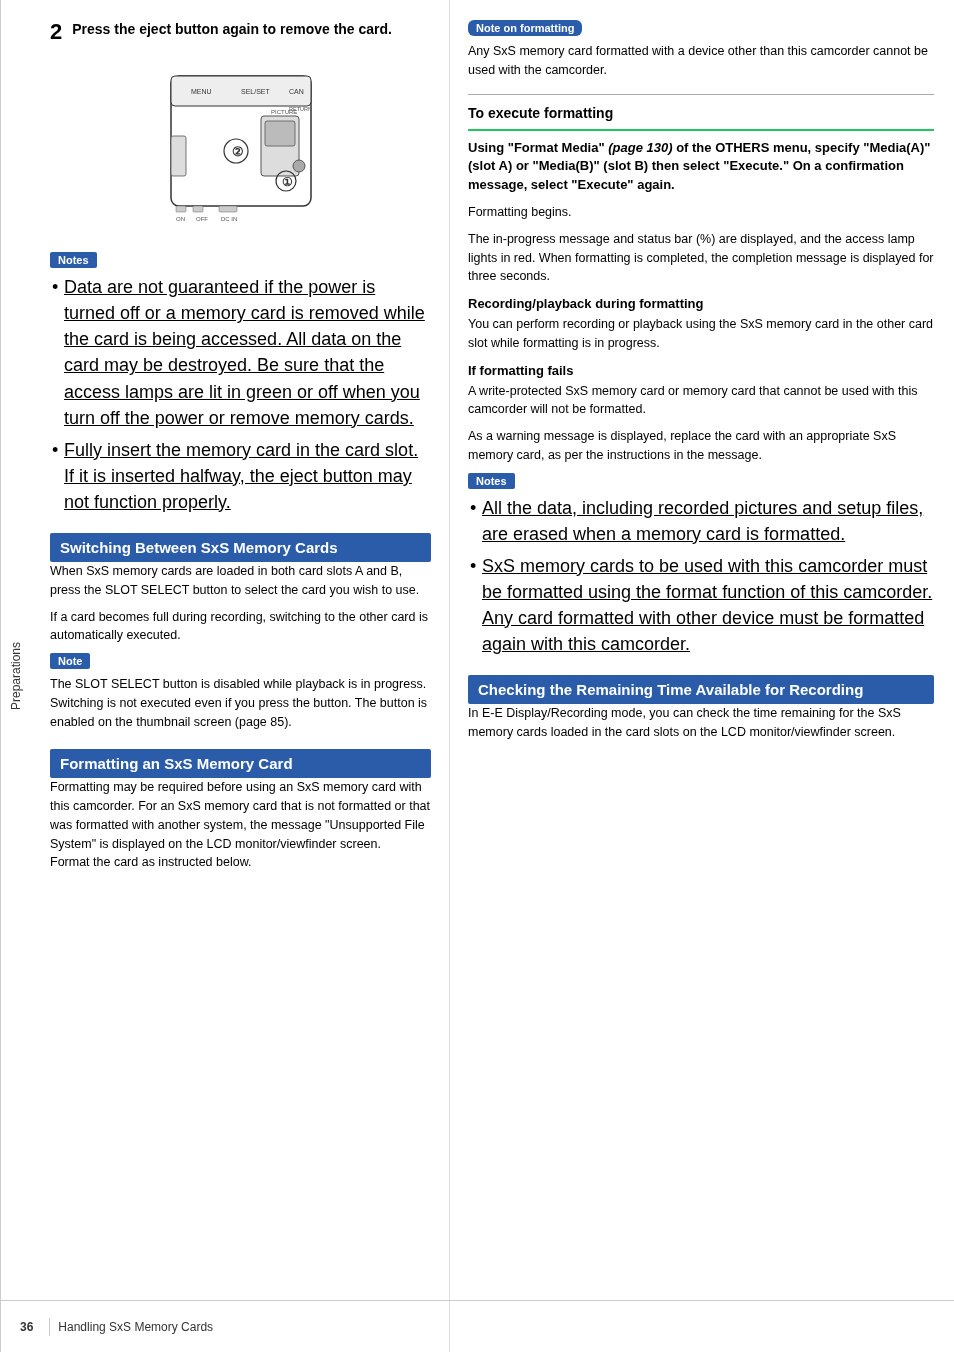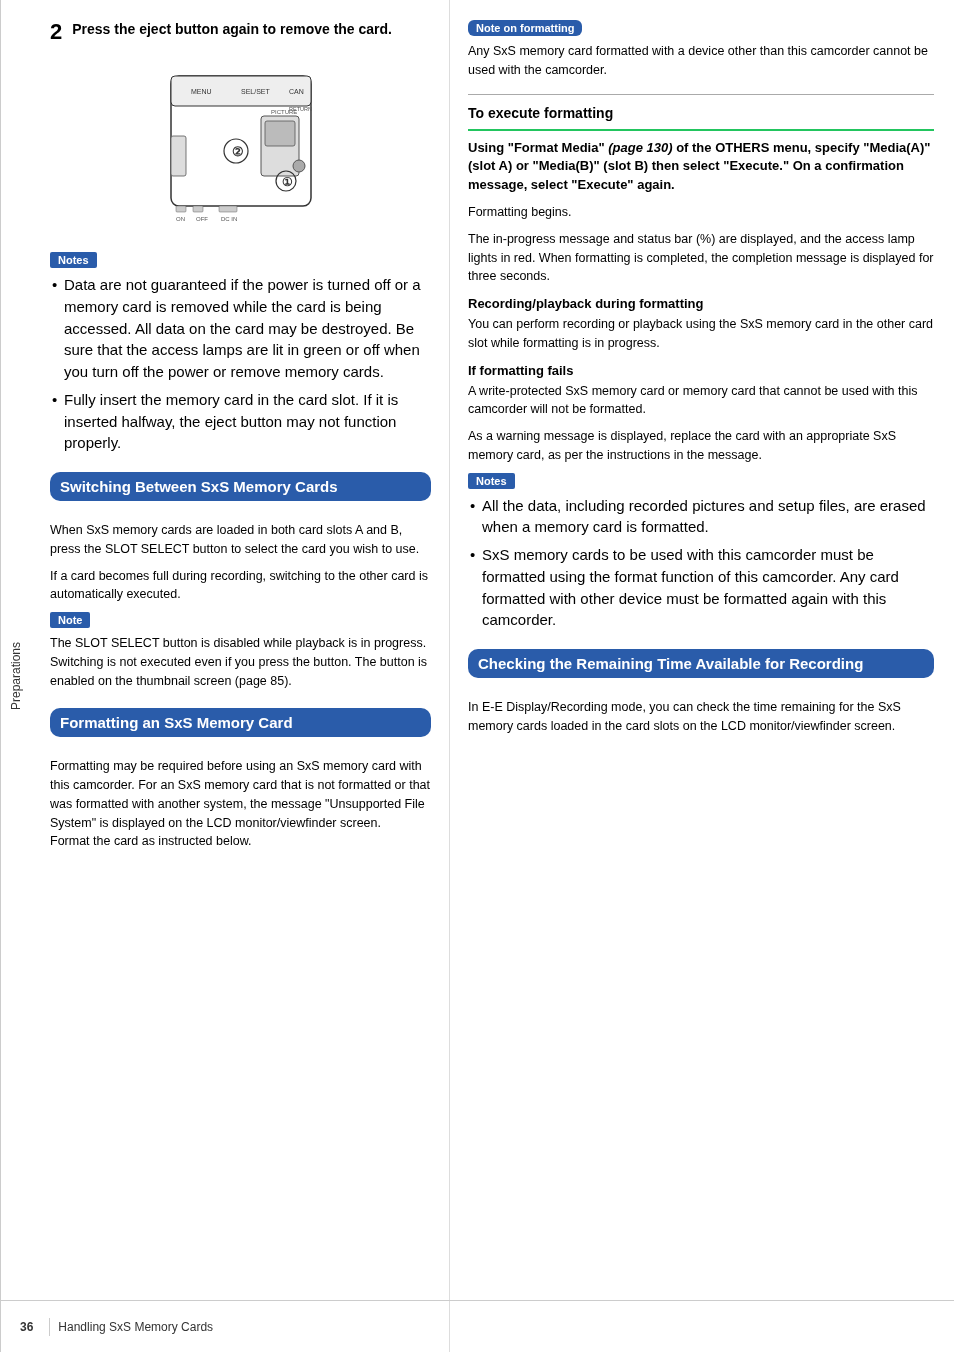--- a/index.html
+++ b/index.html
@@ -86,37 +86,38 @@
     }
     .bullet-list {
       list-style: none;
       padding: 0;
       margin: 0 0 10px 0;
     }
     .bullet-list li {
       padding-left: 14px;
       position: relative;
       margin-bottom: 6px;
-      font-size: 15px;
+      font-size: 18px;
       line-height: 1.45;
+      text-decoration: underline;
     }
     .bullet-list li::before {
       content: "•";
       position: absolute;
       left: 2px;
       top: 0;
     }
     .section-heading {
       background: #2a5caa;
       color: #fff;
       font-size: 15px;
       font-weight: bold;
       padding: 6px 10px;
-      margin: 18px 0 20px 0;
-      border-radius: 10px;
+      margin: 18px 0 0 0;
+      border-radius: 2px;
     }
     .body-text {
       font-size: 12.5px;
       line-height: 1.5;
       margin-bottom: 8px;
     }
     .sub-section-bold {
       font-size: 13px;
       font-weight: bold;
       line-height: 1.45;

